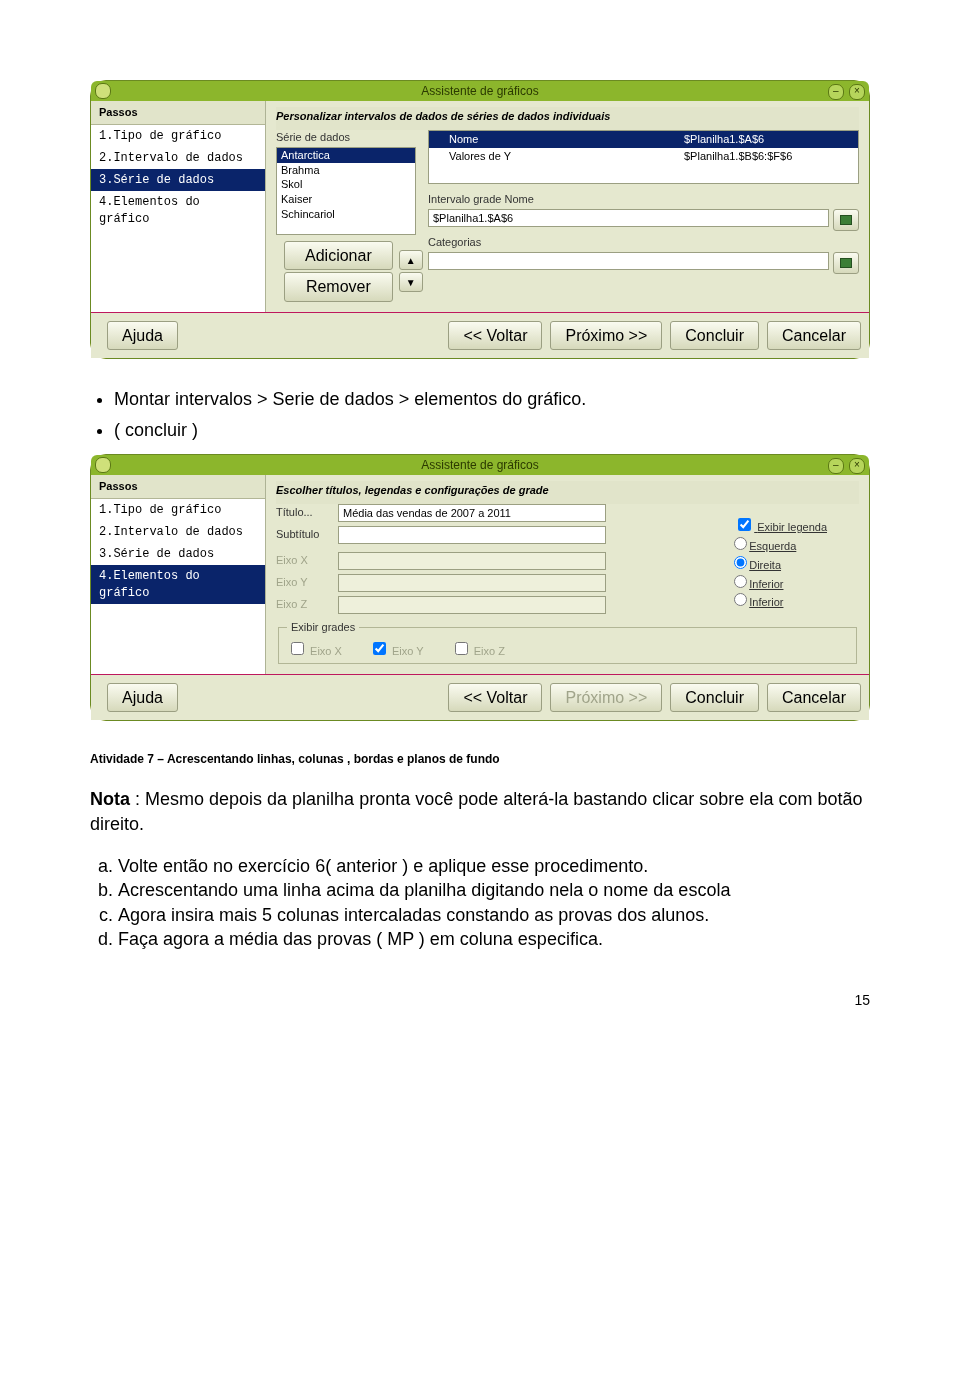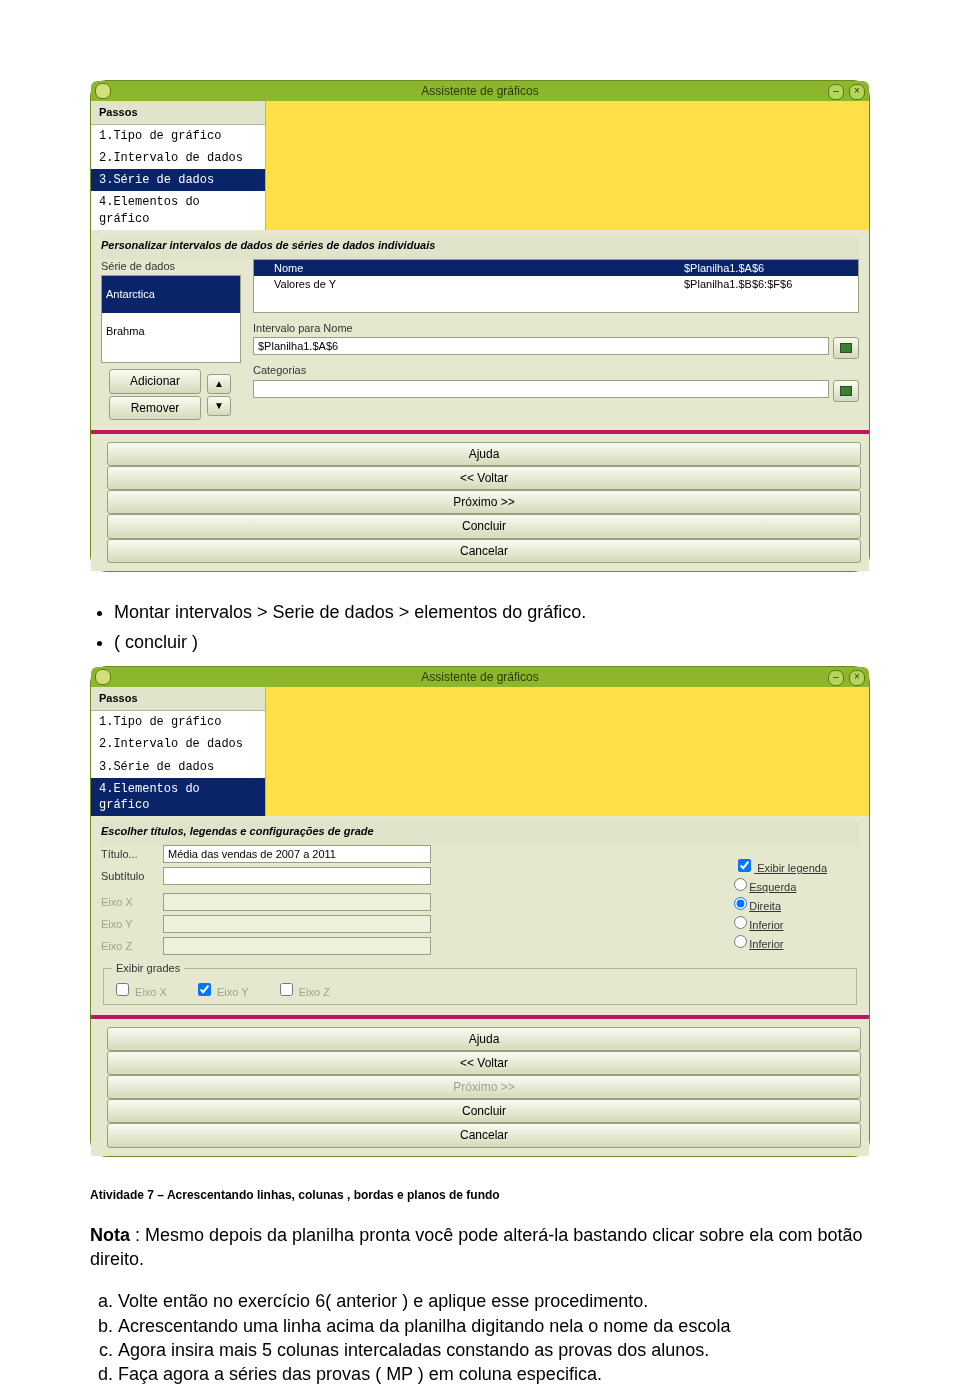--- a/index.html
+++ b/index.html
@@ -46,21 +46,21 @@
     background: #cfe07a; border: 1px solid #5b7813; border-radius: 7px;
   }
   .win .bar .corner-right { position: absolute; right: 4px; top: 3px; }
   .win .bar .cbtn {
     display: inline-block; width: 14px; height: 14px;
     background: #b6d55b; border: 1px solid #5b7813; border-radius: 7px;
     margin-left: 2px; vertical-align: top; line-height: 12px;
     color:#2b3a00; font-size:10px; text-align:center;
   }
 
-  .content-row { display: flex; flex-direction: column; }
+  .content-row { display: flex; }
   .steps {
     width: 175px;
     background: #fff;
     border-right: 1px solid #aeb395;
     padding: 0;
     box-sizing: border-box;
   }
   .steps .heading {
     background: #e1e4ca;
     border-bottom: 1px solid #b2b696;
@@ -119,48 +119,47 @@
     padding:4px 8px;
     font-size:11px;
     color:#a0a48a;
   }
   fieldset.grades legend { font-size:11px; color:#333; padding:0 4px; }
   fieldset.grades label { margin-right:24px; color:#a0a48a; }
 
   .footer-btns {
     background:#e5e8cf;
     padding:8px;
-    border-top:4px solid #be185d;
+    border-top:1px solid #be185d;
     display:flex;
-    flex-direction:column;
   }
   .footer-btns .spacer { flex:1; }
   .btn, .sbtn {
     border:1px solid #9b9f82;
     background: linear-gradient(#fafbf0,#d6d9bb);
     padding:3px 14px;
-    font-size:12px;
+    font-size:16px;
     border-radius:3px;
     margin-left:8px;
     cursor:pointer;
     color:#000;
     text-align:center;
   }
   .btn.dim { color:#a0a48a; }
   .sbtn { padding:3px 20px; }
 
   
   .cols1 { display:flex; }
   .c1a { width:140px; }
   .c1b { flex:1; margin-left:12px; }
   .listbox {
     background:#fff; border:1px solid #9b9f82;
     height:86px; overflow:hidden;
   }
-  .listbox div { padding:11px 4px; font-size:11px; }
+  .listbox div { padding:0 4px; font-size:11px; }
   .listbox div.sel { background:#0a246a; color:#fff; }
   .rangebox {
     background:#fff; border:1px solid #9b9f82;
     height:52px;
   }
   .rangebox .rh { display:flex; font-size:11px;padding-left:16px; }
   .rangebox .rh span:first-child { flex:1; padding:1px 4px; }
   .rangebox .rh span:last-child { width:170px; padding:1px 4px; }
   .rangebox .rh.sel { background:#0a246a; color:#fff; }
   .mini-icon-btn {
@@ -237,21 +236,21 @@
           <div class="rangebox">
             <div class="rh sel">
                 <span>Nome</span>
                 <span>$Planilha1.$A$6</span>
               </div>
             <div class="rh">
                 <span>Valores de Y</span>
                 <span>$Planilha1.$B$6:$F$6</span>
               </div>
           </div>
-          <div class="subhead" style="margin-top:8px">Intervalo para Nome</div>
+          <div class="subhead" style="margin-top:8px">Intervalo grade Nome</div>
           <div style="display:flex">
             <input class="tx" value="$Planilha1.$A$6" style="">
             <span class="mini-icon-btn">
                 <span class="sq"></span>
               </span>
           </div>
           <div class="subhead" style="margin-top:4px">Categorias</div>
           <div style="display:flex">
             <input class="tx" value="" style="">
             <span class="mini-icon-btn">
@@ -349,16 +348,16 @@
 <h2 class="act">Atividade 7 – Acrescentando linhas, colunas , bordas e planos de fundo</h2>
 
 <p class="body nota">
   <b>Nota</b><span> : Mesmo depois da planilha pronta você pode alterá-la bastando clicar sobre ela com botão direito.</span>
 </p>
 
 <ol class="body-list just">
   <li>Volte então no exercício 6( anterior )   e aplique esse procedimento.</li>
   <li>Acrescentando uma linha acima da planilha digitando nela  o nome da escola</li>
   <li>Agora insira    mais 5 colunas intercaladas constando as provas dos alunos.</li>
-  <li>Faça agora a séries das provas ( MP ) em coluna especifica.</li>
+  <li>Faça agora a média das provas ( MP ) em coluna especifica.</li>
 </ol>
 
 <div class="pagenum">15</div>
 
 </body></html>

